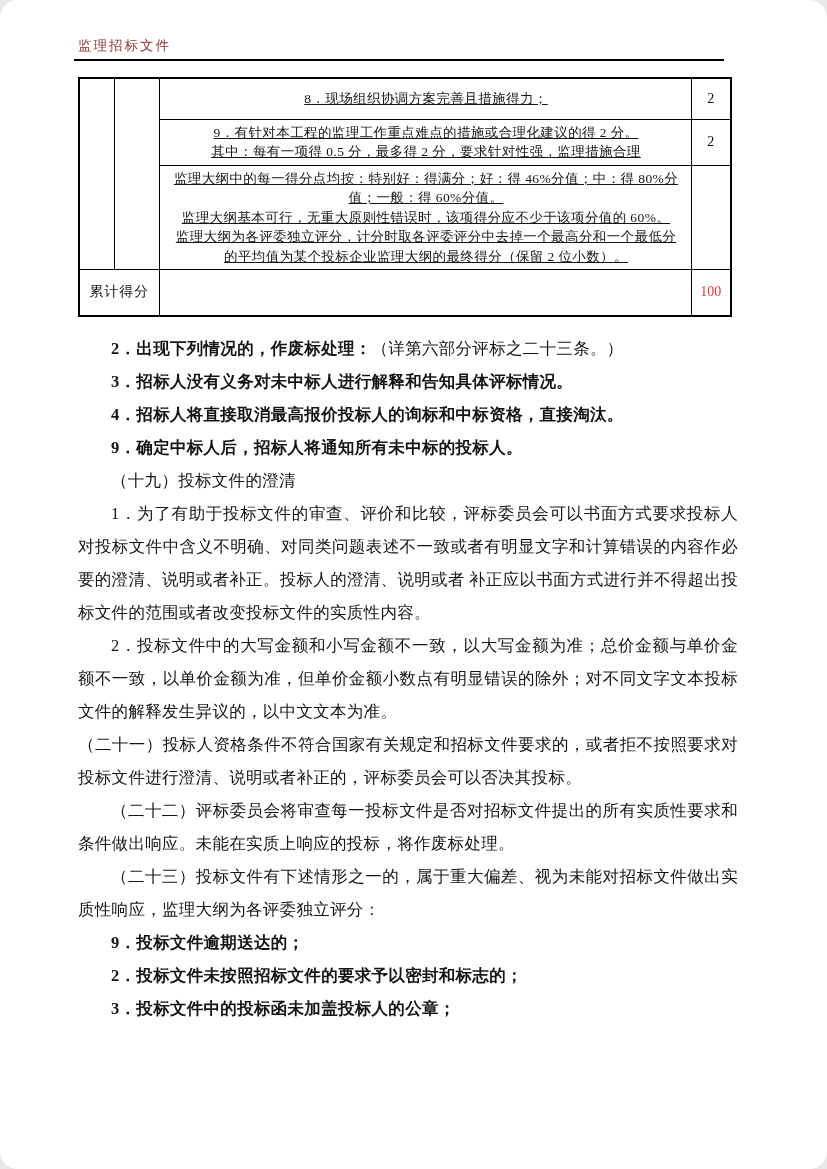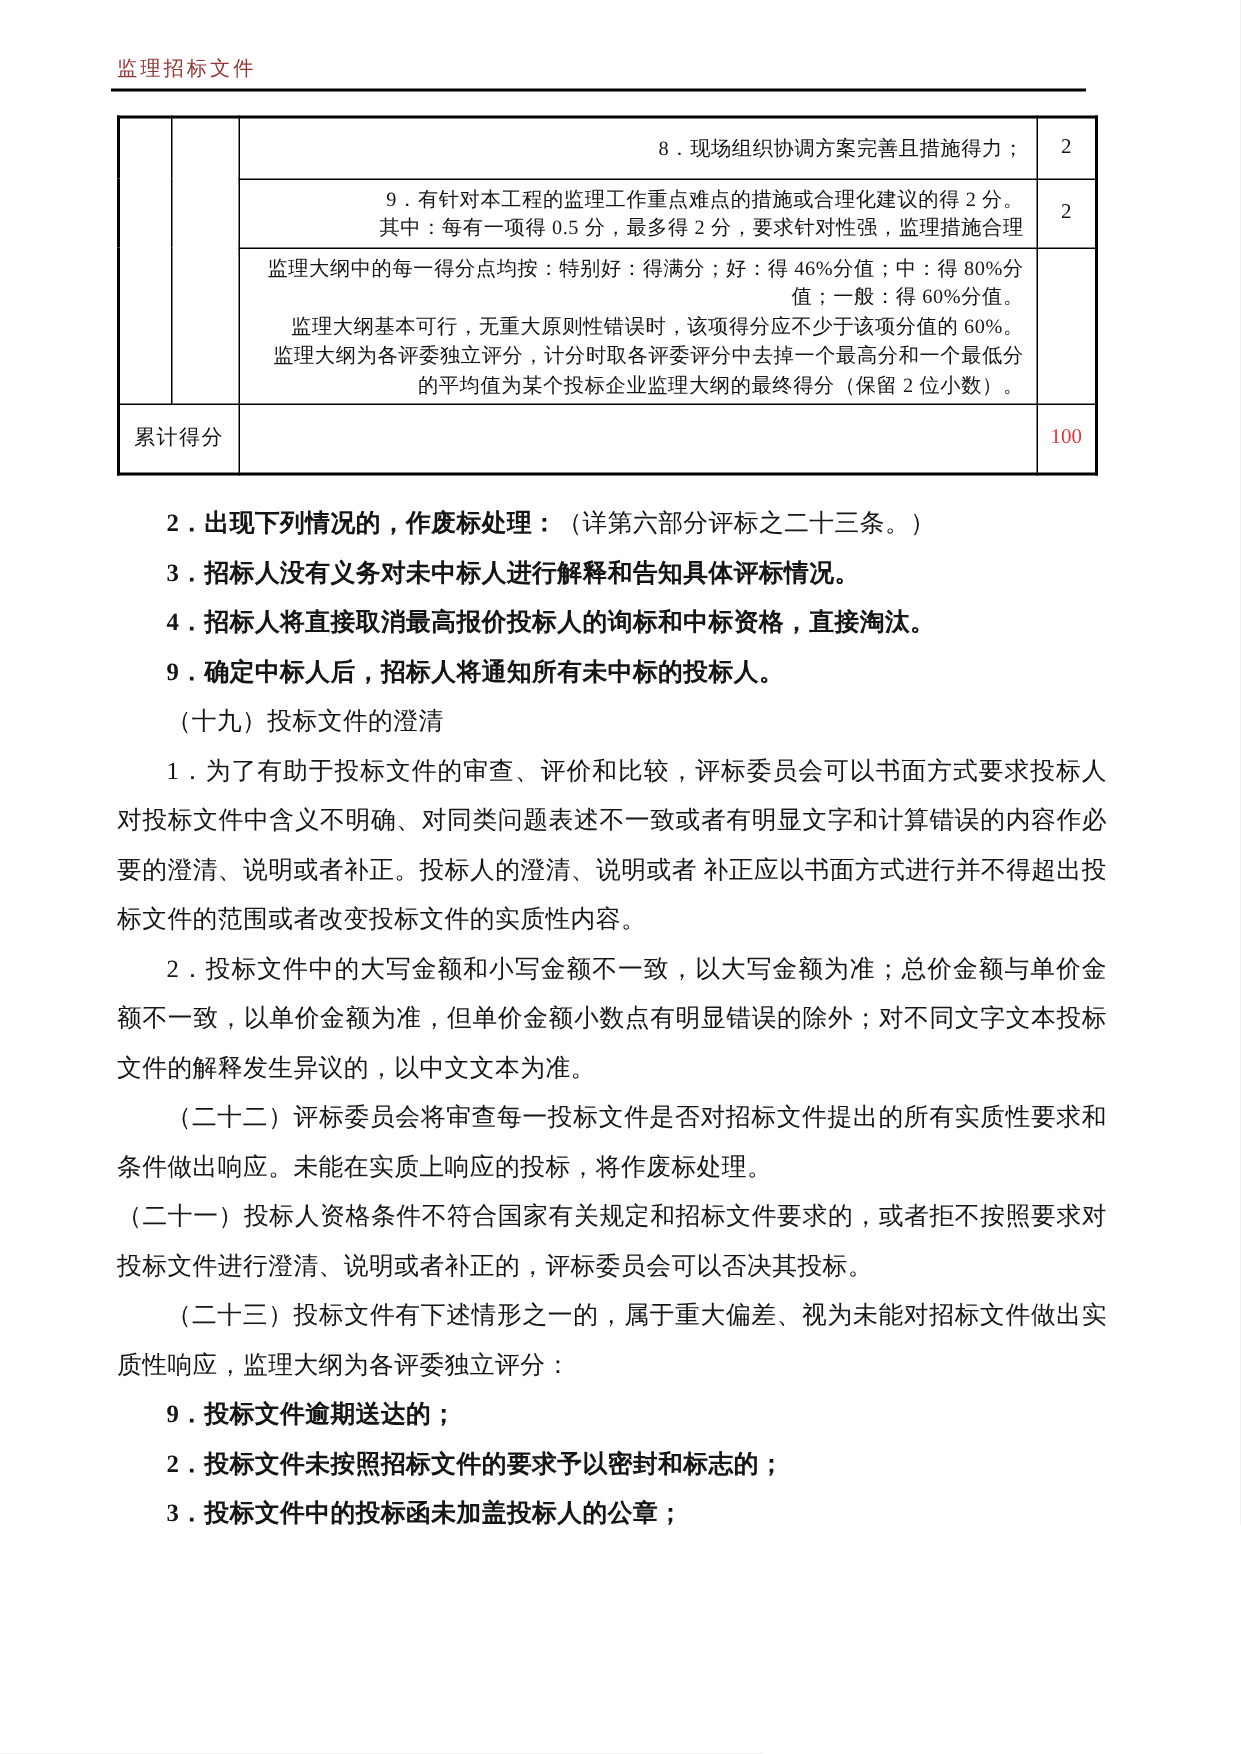--- a/index.html
+++ b/index.html
@@ -7,20 +7,21 @@
     position: relative;
     width: 827px;
     height: 1169px;
     margin: 0 auto;
     background: #ffffff;
     font-family: "Liberation Serif", "DejaVu Serif", serif;
     color: #151515;
     overflow: hidden;
     box-sizing: border-box;
     padding: 38px 89px 0 78px;
+    border-radius: 18px;
   }
   
   .doc-header {
     font-size: 13.5px;
     letter-spacing: 2px;
     line-height: 16px;
   }
   .header-rule {
     width: 650px;
     border: none;
@@ -46,21 +47,22 @@
   td.colS { width: 40px; }
   tr.row-8   { height: 41px; }
   tr.row-9   { height: 41px; }
   tr.row-note{ height: 102px; }
   tr.row-total{ height: 46px; }
   td.criteria {
     padding: 3px 8px 3px 10px;
     font-size: 13.5px;
     line-height: 19.5px;
     letter-spacing: 0.4px;
-    text-align: right;
+    text-align: center;
+    text-decoration: underline;
   }
   td.score {
     text-align: center;
     font-size: 14px;
   }
   td.total-label {
     text-align: center;
     font-size: 14px;
     letter-spacing: 1px;
   }
@@ -127,21 +129,21 @@
     </table>
 
   <div class="doc-body">
       <div class="block bold-item"><span>2．出现下列情况的，作废标处理：</span><span class="normal">（详第六部分评标之二十三条。）</span></div>
       <div class="block bold-item"><span>3．招标人没有义务对未中标人进行解释和告知具体评标情况。</span></div>
       <div class="block bold-item"><span>4．招标人将直接取消最高报价投标人的询标和中标资格，直接淘汰。</span></div>
       <div class="block bold-item"><span>9．确定中标人后，招标人将通知所有未中标的投标人。</span></div>
       <div class="block heading"><span>（十九）投标文件的澄清</span></div>
       <div class="block para"><span>1．为了有助于投标文件的审查、评价和比较，评标委员会可以书面方式要求投标人对投标文件中含义不明确、对同类问题表述不一致或者有明显文字和计算错误的内容作必要的澄清、说明或者补正。投标人的澄清、说明或者 补正应以书面方式进行并不得超出投标文件的范围或者改变投标文件的实质性内容。</span></div>
       <div class="block para"><span>2．投标文件中的大写金额和小写金额不一致，以大写金额为准；总价金额与单价金额不一致，以单价金额为准，但单价金额小数点有明显错误的除外；对不同文字文本投标文件的解释发生异议的，以中文文本为准。</span></div>
+      <div class="block para-flush"><span>（二十一）投标人资格条件不符合国家有关规定和招标文件要求的，或者拒不按照要求对投标文件进行澄清、说明或者补正的，评标委员会可以否决其投标。</span></div>
       <div class="block para"><span>（二十二）评标委员会将审查每一投标文件是否对招标文件提出的所有实质性要求和条件做出响应。未能在实质上响应的投标，将作废标处理。</span></div>
-      <div class="block para-flush"><span>（二十一）投标人资格条件不符合国家有关规定和招标文件要求的，或者拒不按照要求对投标文件进行澄清、说明或者补正的，评标委员会可以否决其投标。</span></div>
       <div class="block para"><span>（二十三）投标文件有下述情形之一的，属于重大偏差、视为未能对招标文件做出实质性响应，监理大纲为各评委独立评分：</span></div>
       <div class="block bold-item"><span>9．投标文件逾期送达的；</span></div>
       <div class="block bold-item"><span>2．投标文件未按照招标文件的要求予以密封和标志的；</span></div>
       <div class="block bold-item"><span>3．投标文件中的投标函未加盖投标人的公章；</span></div>
     </div>
 
 </div>
 
 </body></html>

